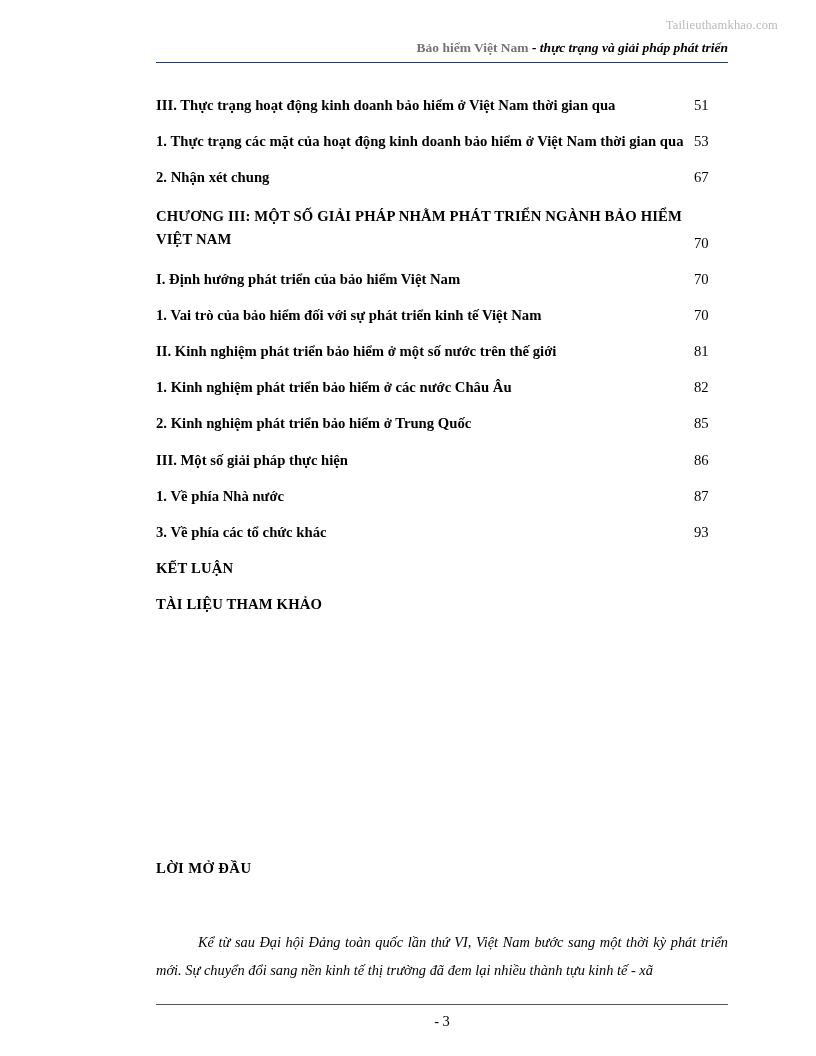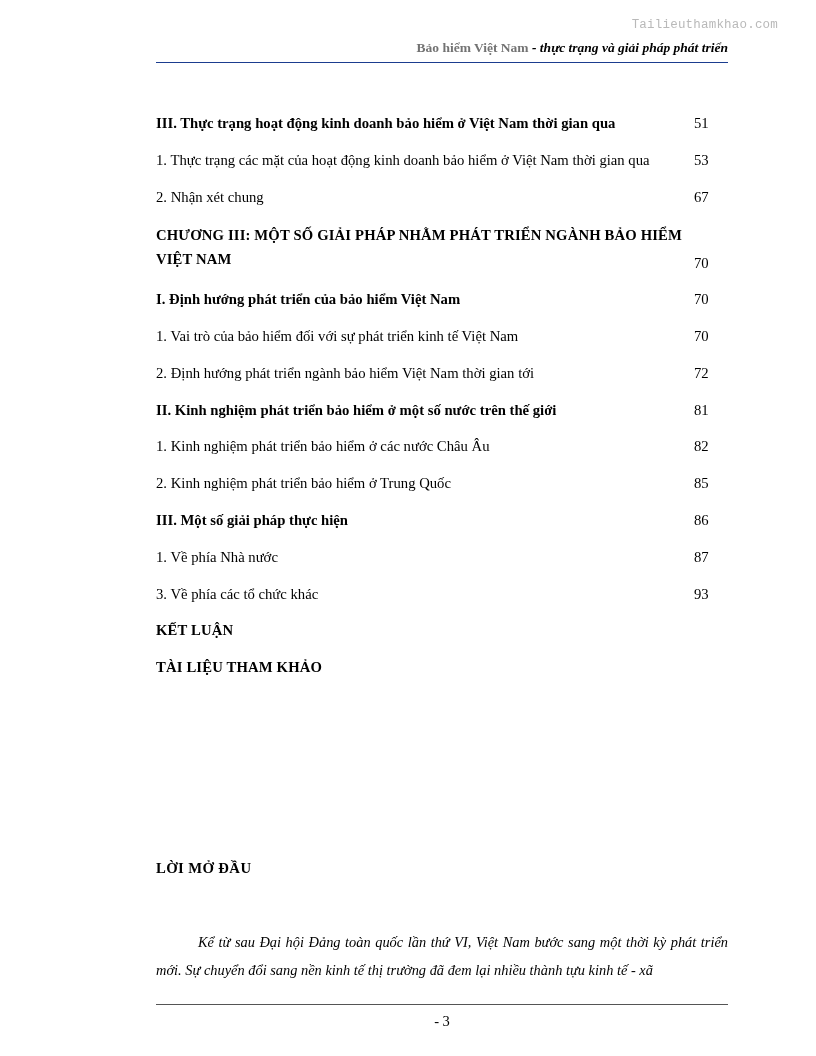--- a/index.html
+++ b/index.html
@@ -21,21 +21,21 @@
     left: 0;
     top: 0;
     width: 816px;
     height: 1056px;
   }
 
   .watermark {
     position: absolute;
     right: 38px;
     top: 18px;
-    font-family: Liberation Mono, monospace;
+    font-family: Liberation Serif, serif;
     font-size: 12.5px;
     color: #b9b9b9;
     letter-spacing: 0.2px;
   }
 
   
   .header {
     position: absolute;
     left: 156px;
     top: 40px;
@@ -70,21 +70,20 @@
     position: absolute;
     left: 156px;
     top: 96px;
     width: 572px;
   }
   .toc-row {
     display: flex;
     align-items: baseline;
     min-height: 17px;
     margin-bottom: 17.4px;
-    margin-top: 18px;
   }
   .toc-label {
     flex: 1 1 auto;
     font-size: 14.7px;
     line-height: 1.28;
     padding-right: 10px;
   }
   .toc-page {
     flex: 0 0 auto;
     width: 34px;
@@ -92,21 +91,21 @@
     font-size: 14.7px;
   }
   .lvl1 {
     font-weight: bold;
   }
   .lvl0 {
     font-weight: bold;
     letter-spacing: 0.15px;
   }
   .lvl2 {
-    font-weight: normal;
+    font-weight: bold;
   }
   .toc-row.wrap .toc-label {
     line-height: 1.62;
   }
   .toc-row.wrap2 {
     margin-bottom: 17.4px;
   }
 
   
   .section-title {
@@ -185,24 +184,20 @@
     <div class="toc-row">
       <div class="toc-label lvl1">I. Định hướng phát triển của bảo hiểm Việt Nam</div>
       <div class="toc-page">70</div>
     </div>
 
     <div class="toc-row">
       <div class="toc-label lvl2">1. Vai trò của bảo hiểm đối với sự phát triển kinh tế Việt Nam</div>
       <div class="toc-page">70</div>
     </div>
 
-    <div class="toc-row">
-      <div class="toc-label lvl2">2. Định hướng phát triển ngành bảo hiểm Việt Nam thời gian tới</div>
-      <div class="toc-page">72</div>
-    </div>
 
     <div class="toc-row">
       <div class="toc-label lvl1">II. Kinh nghiệm phát triển bảo hiểm ở một số nước trên thế giới</div>
       <div class="toc-page">81</div>
     </div>
 
     <div class="toc-row">
       <div class="toc-label lvl2">1. Kinh nghiệm phát triển bảo hiểm ở các nước Châu Âu</div>
       <div class="toc-page">82</div>
     </div>

